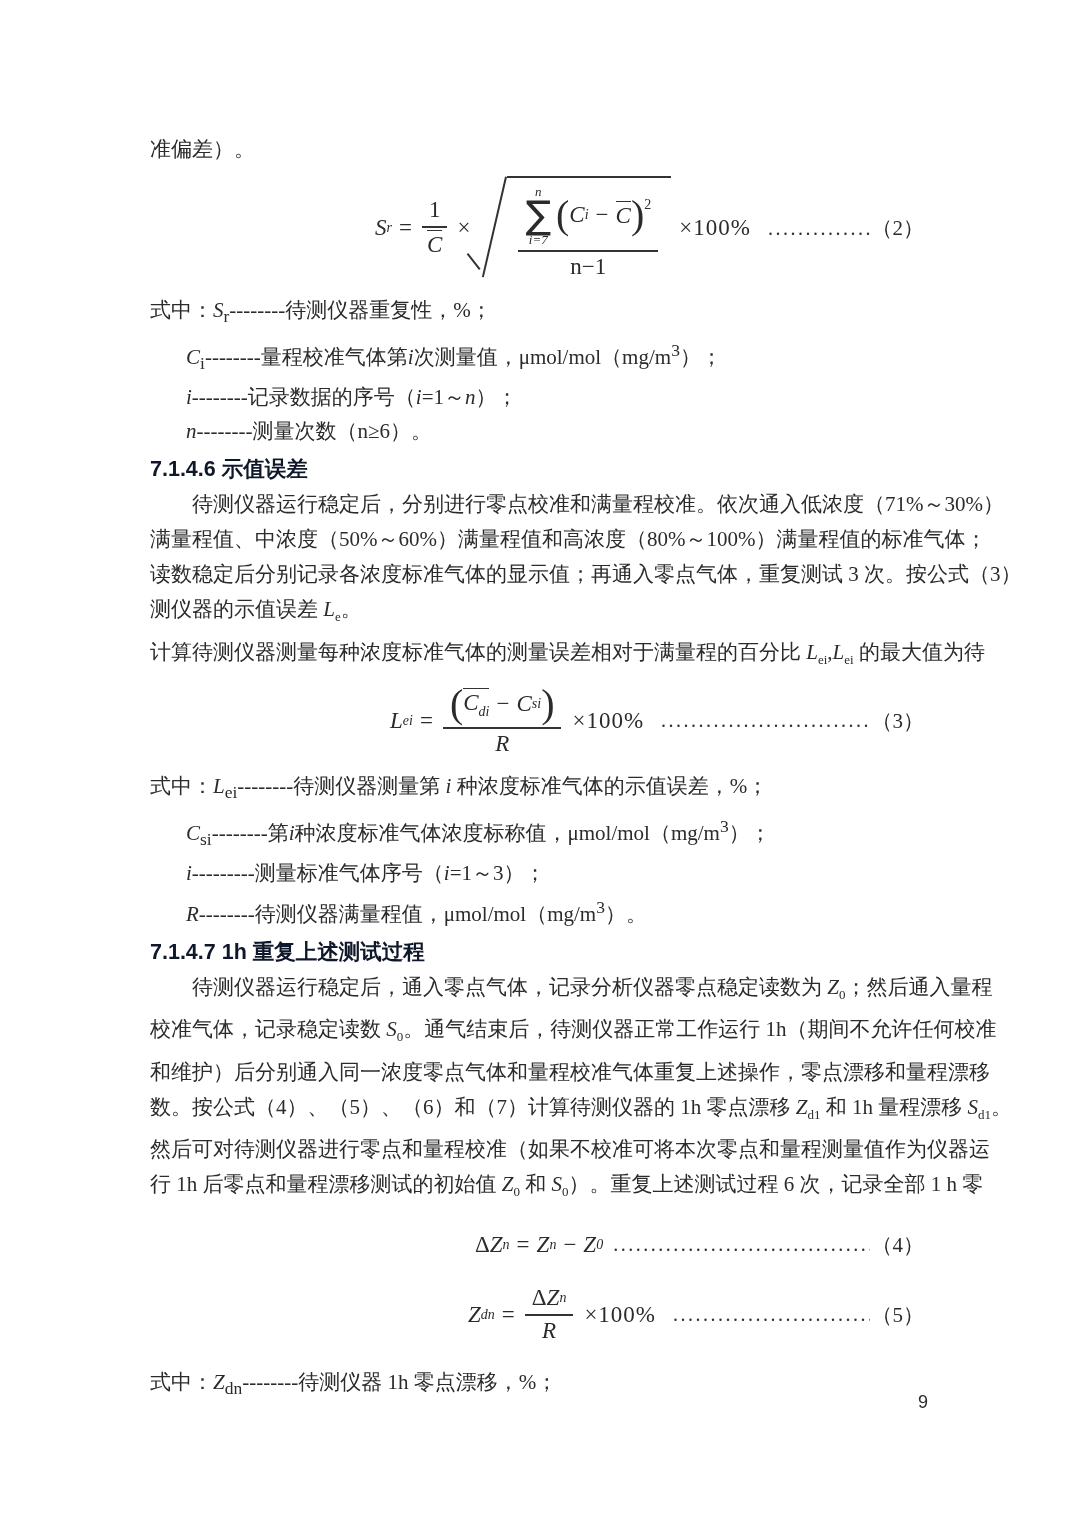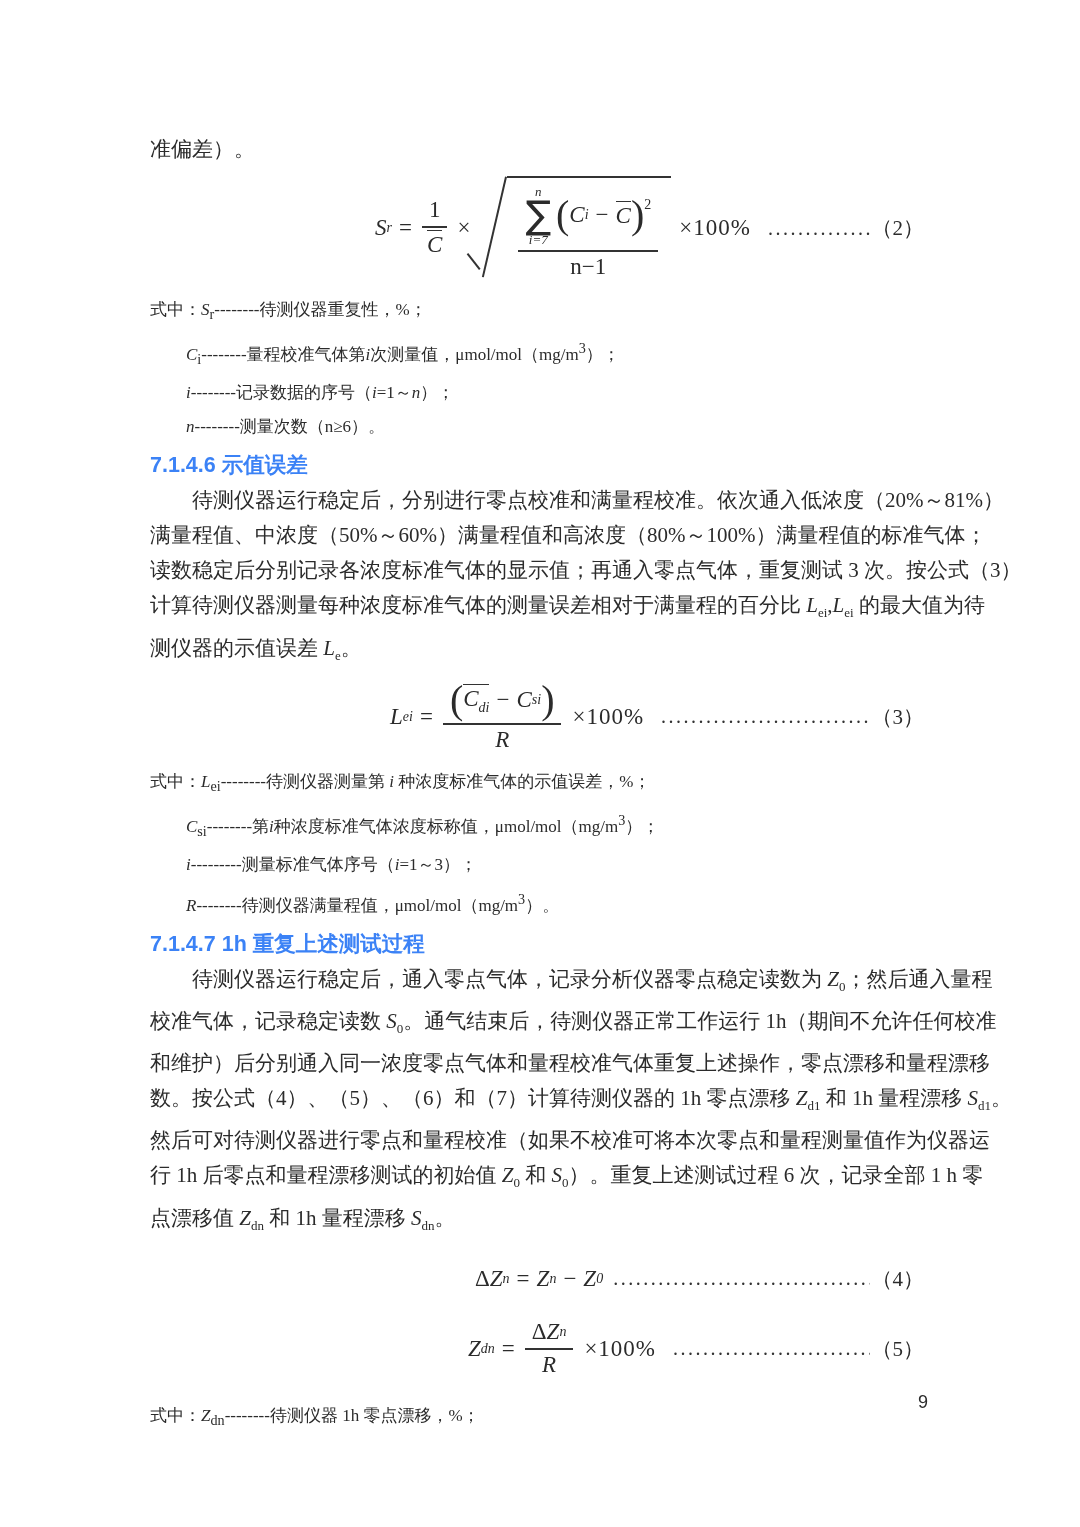--- a/index.html
+++ b/index.html
@@ -9,27 +9,27 @@
     font-family:"Liberation Serif","DejaVu Serif",serif;
     color:#2b2b2b;
   }
   .content { position:absolute; left:150px; top:132px; width:790px; }
 
   .tline { font-size:21px; line-height:35px; white-space:nowrap; }
   .tline.ind { text-indent:2em; }
   .tline i { font-family:"Liberation Serif","DejaVu Serif",serif; }
   .tline sub { font-size:13px; }
 
-  .eline { font-size:17px; line-height:34px; white-space:nowrap; }
+  .eline { font-size:21px; line-height:34px; white-space:nowrap; }
   .eline.pad { padding-left:36px; }
 
   .hline {
     font-family:"Liberation Sans","DejaVu Sans",sans-serif;
     font-weight:700; font-size:21.5px; line-height:36px;
-    color:#3b82f6; margin-top:3px; white-space:nowrap;
+    color:#0f172a; margin-top:3px; white-space:nowrap;
   }
 
   .ol { display:inline-block; border-top:1.7px solid #333; padding-top:1px; line-height:1.15; }
 
   
   .formula {
     display:flex; align-items:center; padding-right:16px;
     font-size:23px; font-family:"Liberation Serif","DejaVu Serif","DejaVu Sans",serif;
   }
   .formula .fml { display:inline-flex; align-items:center; flex:0 0 auto; }
@@ -131,25 +131,25 @@
       <span class="flabel">（2）</span>
     </div>
 
     <div class="eline">式中：<i>S</i><sub>r</sub>--------待测仪器重复性，%；</div>
     <div class="eline pad"><i>C</i><sub>i</sub>--------量程校准气体第<i>i</i>次测量值，μmol/mol（mg/m<sup>3</sup>）；</div>
     <div class="eline pad"><i>i</i>--------记录数据的序号（<i>i</i>=1～<i>n</i>）；</div>
     <div class="eline pad"><i>n</i>--------测量次数（n≥6）。</div>
 
     <div class="hline">7.1.4.6  示值误差</div>
 
-    <div class="tline ind">待测仪器运行稳定后，分别进行零点校准和满量程校准。依次通入低浓度（20%～81%）</div>
+    <div class="tline ind">待测仪器运行稳定后，分别进行零点校准和满量程校准。依次通入低浓度（71%～30%）</div>
     <div class="tline">满量程值、中浓度（50%～60%）满量程值和高浓度（80%～100%）满量程值的标准气体；</div>
     <div class="tline">读数稳定后分别记录各浓度标准气体的显示值；再通入零点气体，重复测试 3 次。按公式（3）</div>
+    <div class="tline">测仪器的示值误差 <i>L</i><sub>e</sub>。</div>
     <div class="tline">计算待测仪器测量每种浓度标准气体的测量误差相对于满量程的百分比 <i>L</i><sub>ei</sub>,<i>L</i><sub>ei</sub> 的最大值为待</div>
-    <div class="tline">测仪器的示值误差 <i>L</i><sub>e</sub>。</div>
 
     <div class="formula f3">
       <span class="fml">
         <span class="it">L</span>
           <sub>ei</sub>
         <span class="op">=</span>
         <span class="frac">
           <span class="num">
             <span class="bigp">(</span>
               <span class="ol"><span class="it">C</span><sub>di</sub></span>
@@ -172,21 +172,20 @@
     <div class="eline pad"><i>R</i>--------待测仪器满量程值，μmol/mol（mg/m<sup>3</sup>）。</div>
 
     <div class="hline">7.1.4.7  1h 重复上述测试过程</div>
 
     <div class="tline ind">待测仪器运行稳定后，通入零点气体，记录分析仪器零点稳定读数为 <i>Z</i><sub>0</sub>；然后通入量程</div>
     <div class="tline">校准气体，记录稳定读数 <i>S</i><sub>0</sub>。通气结束后，待测仪器正常工作运行 1h（期间不允许任何校准</div>
     <div class="tline">和维护）后分别通入同一浓度零点气体和量程校准气体重复上述操作，零点漂移和量程漂移</div>
     <div class="tline">数。按公式（4）、（5）、（6）和（7）计算待测仪器的 1h 零点漂移 <i>Z</i><sub>d1</sub> 和 1h  量程漂移 <i>S</i><sub>d1</sub>。</div>
     <div class="tline">然后可对待测仪器进行零点和量程校准（如果不校准可将本次零点和量程测量值作为仪器运</div>
     <div class="tline">行 1h 后零点和量程漂移测试的初始值 <i>Z</i><sub>0</sub> 和 <i>S</i><sub>0</sub>）。重复上述测试过程 6 次，记录全部 1 h 零</div>
-    <div class="tline">点漂移值 <i>Z</i><sub>dn</sub> 和 1h 量程漂移 <i>S</i><sub>dn</sub>。</div>
 
     <div class="formula f4">
       <span class="fml">
         <span>Δ</span>
           <span class="it">Z</span>
           <sub>n</sub>
         <span class="op">=</span>
         <span class="it">Z</span>
           <sub>n</sub>
         <span class="op">−</span>

